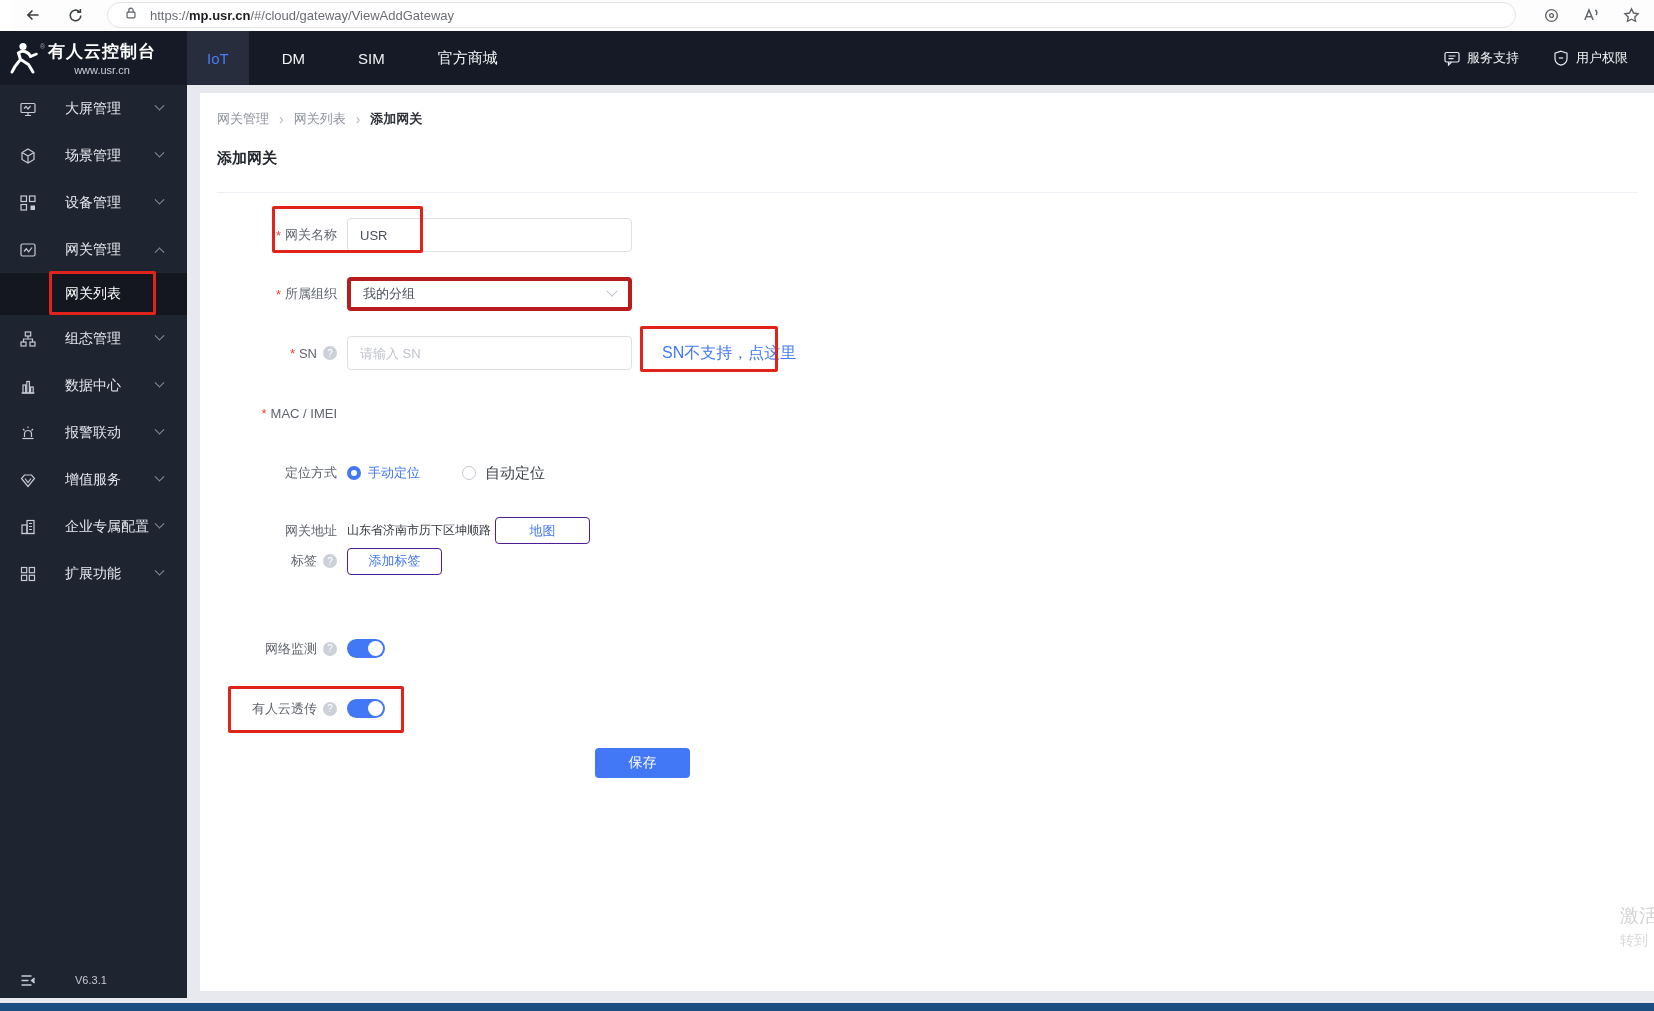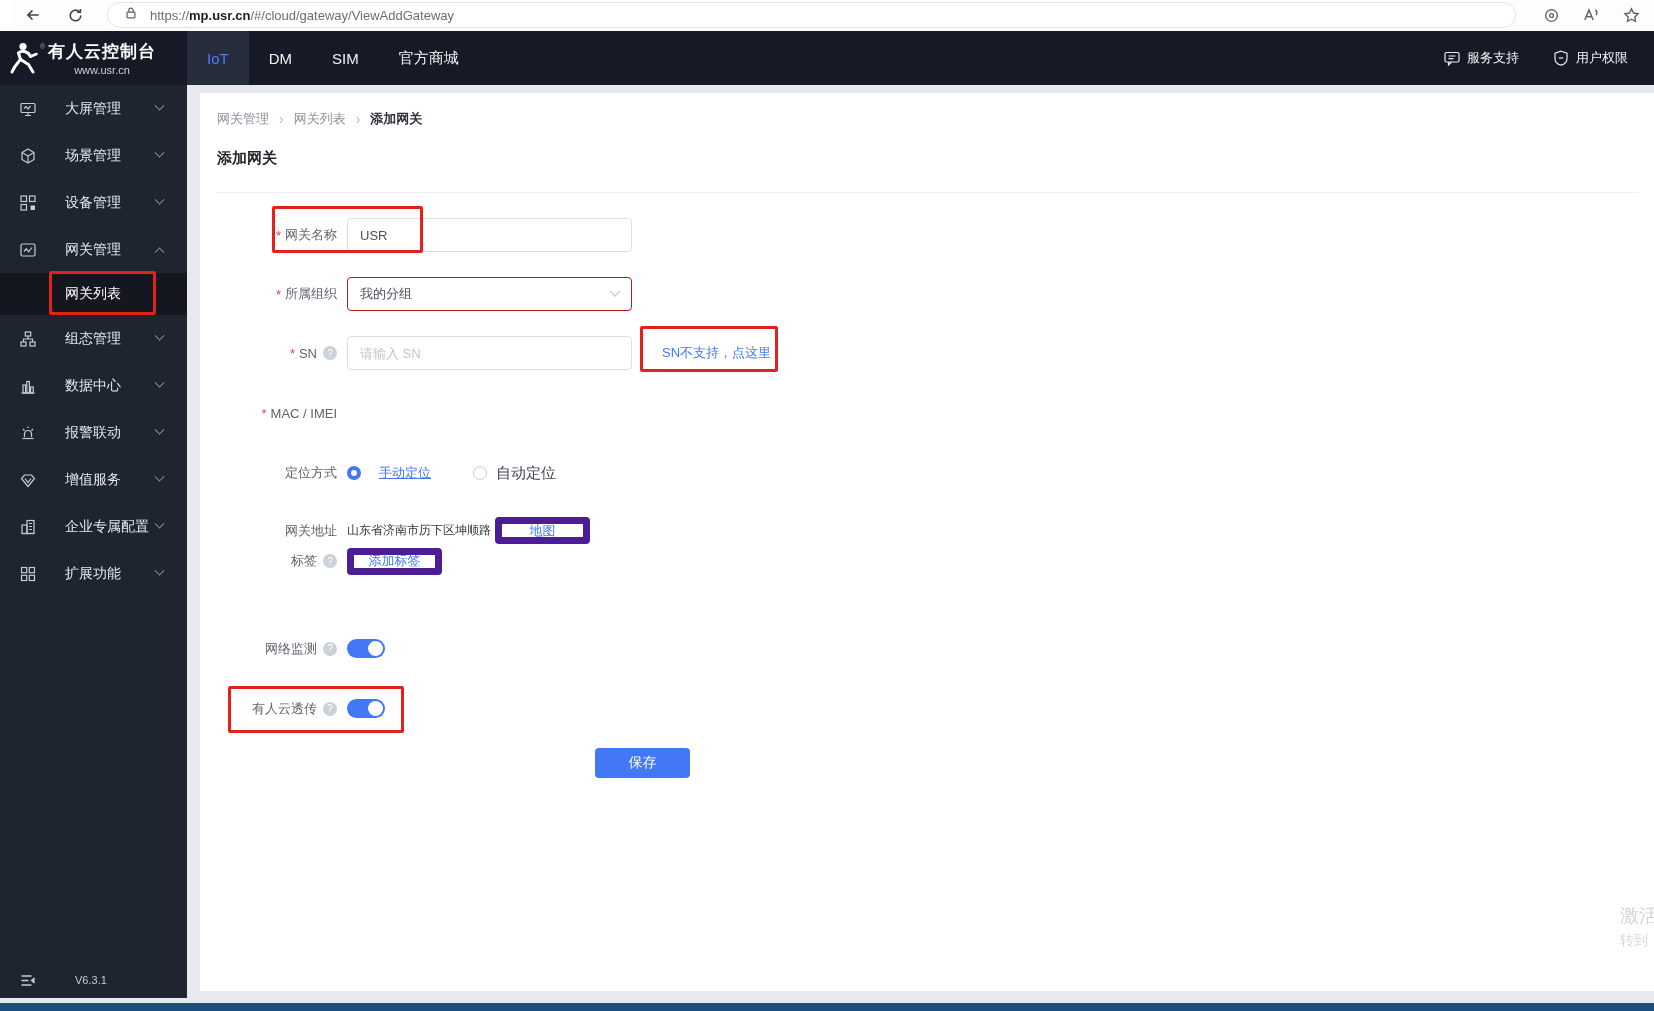--- a/index.html
+++ b/index.html
@@ -13,21 +13,21 @@
   .urltext { font-size:13px; color:#6a6d72; margin-left:12px; white-space:nowrap; }
   .urltext .host { color:#1b1d20; font-weight:bold; }
 
   
   .topnav { position:absolute; top:31px; left:0; width:100%; height:54px; background:#151a26; display:flex; align-items:center; }
   .logo { width:187px; height:54px; display:flex; align-items:center; padding-left:8px; position:relative; }
   .logo-txt { margin-left:8px; }
   .logo-title { color:#fff; font-size:17px; font-weight:bold; letter-spacing:1px; }
   .logo-sub { color:#c9cdd6; font-size:11px; text-align:center; margin-top:1px; }
   .reg { position:absolute; left:40px; top:12px; color:#9aa0ab; font-size:7px; }
-  .tabs { display:flex; height:54px; }
+  .tabs { display:flex; height:54px;gap:13px; }
   .tab { height:54px; display:flex; align-items:center; padding:0 20px; color:#f2f3f5; font-size:15px; cursor:pointer; }
   .tab.active { background:#272d3d; color:#4a7cf7; }
   .nav-right { margin-left:auto; display:flex; align-items:center; gap:34px; margin-right:26px; }
   .nav-right .nritem { display:flex; align-items:center; gap:7px; color:#f2f3f5; font-size:13px; cursor:pointer; }
 
   
   .page-bg { position:absolute; top:85px; left:0; width:100%; height:918px; background:#e7e9ef; }
   .bottom-strip { position:absolute; top:1003px; left:0; width:100%; height:8px; background:#1d4e81; }
 
   
@@ -52,28 +52,28 @@
   .ptitle { position:absolute; top:56px; left:17px; font-size:15px; font-weight:bold; color:#24282e; }
   .hsep { position:absolute; top:99px; left:17px; right:16px; border-top:1px solid #eef0f5; }
 
   
   .frow { position:absolute; left:0; display:flex; align-items:center; }
   .flabel { width:147px; padding-right:10px; display:flex; justify-content:flex-end; align-items:center; font-size:13px; color:#5f646c; white-space:nowrap; }
   .star { color:#f23c3c; margin-right:4px; font-size:13px; }
   .help { width:14px; height:14px; border-radius:50%; background:#ccd0d9; color:#fff; font-size:10px; display:inline-flex; align-items:center; justify-content:center; margin-left:6px; flex:none; }
   .finput { width:285px; height:34px; border:1px solid #dcdfe6; border-radius:4px; padding:0 12px; font-size:13px; color:#4a4f57; outline:none; background:#fff; }
   .finput::placeholder { color:#c0c4cc; }
-  .fselect { width:285px; height:34px; border:1px solid #b91c1c; border-radius:4px; padding:0 12px; font-size:13px; color:#4a4f57; background:#fff; display:flex; align-items:center; cursor:pointer; }
+  .fselect { width:285px; height:34px; border:4px solid #b91c1c; border-radius:4px; padding:0 12px; font-size:13px; color:#4a4f57; background:#fff; display:flex; align-items:center; cursor:pointer; }
   .fselect .chevd { width:8px; height:8px; border-right:1.5px solid #c0c4cc; border-bottom:1.5px solid #c0c4cc; transform:rotate(45deg) translate(-2px,-2px); margin-left:auto; }
-  .link { color:#4178f5; font-size:13px; margin-left:30px; cursor:pointer; white-space:nowrap; }
-  .btn-outline { height:27px; min-width:95px; border:7px solid #4c1d95; color:#4277f5; border-radius:4px; background:#fff; font-size:13px; display:flex; align-items:center; justify-content:center; cursor:pointer;font-family:Liberation Serif, serif; }
+  .link { color:#4178f5; font-size:16px; margin-left:30px; cursor:pointer; white-space:nowrap; }
+  .btn-outline { height:27px; min-width:95px; border:1px solid #4c1d95; color:#4277f5; border-radius:4px; background:#fff; font-size:13px; display:flex; align-items:center; justify-content:center; cursor:pointer;font-family:Liberation Serif, serif; }
   .radio-group { display:flex; align-items:center; }
   .radio-on { width:14px; height:14px; border-radius:50%; border:4px solid #4277f5; background:#fff; flex:none; }
   .radio-off { width:14px; height:14px; border-radius:50%; border:1px solid #c4c8d0; background:#fff; flex:none; }
-  .radio-lbl-on { color:#4277f5; font-size:13px; margin-left:18px; text-decoration:underline; cursor:pointer; }
+  .radio-lbl-on { color:#4277f5; font-size:13px; margin-left:7px; cursor:pointer; }
   .radio-lbl-off { color:#3f444c; font-size:15px; margin-left:9px; cursor:pointer; }
   .addr-val { font-size:12px; color:#33373e; margin-right:4px; white-space:nowrap; }
   .toggle { width:38px; height:19px; border-radius:10px; background:#4277f5; position:relative; cursor:pointer; flex:none; }
   .toggle::after { content:""; position:absolute; right:2px; top:2px; width:15px; height:15px; border-radius:50%; background:#fff; }
   .save-btn { position:absolute; left:395px; top:655px; width:95px; height:30px; background:#4277f5; color:#fff; font-size:14px; border:none; border-radius:4px; display:flex; align-items:center; justify-content:center; cursor:pointer; }
 
   
   .redbox { position:absolute; border:3px solid #e2231a; border-radius:2px; z-index:40; pointer-events:none; }
 
   

